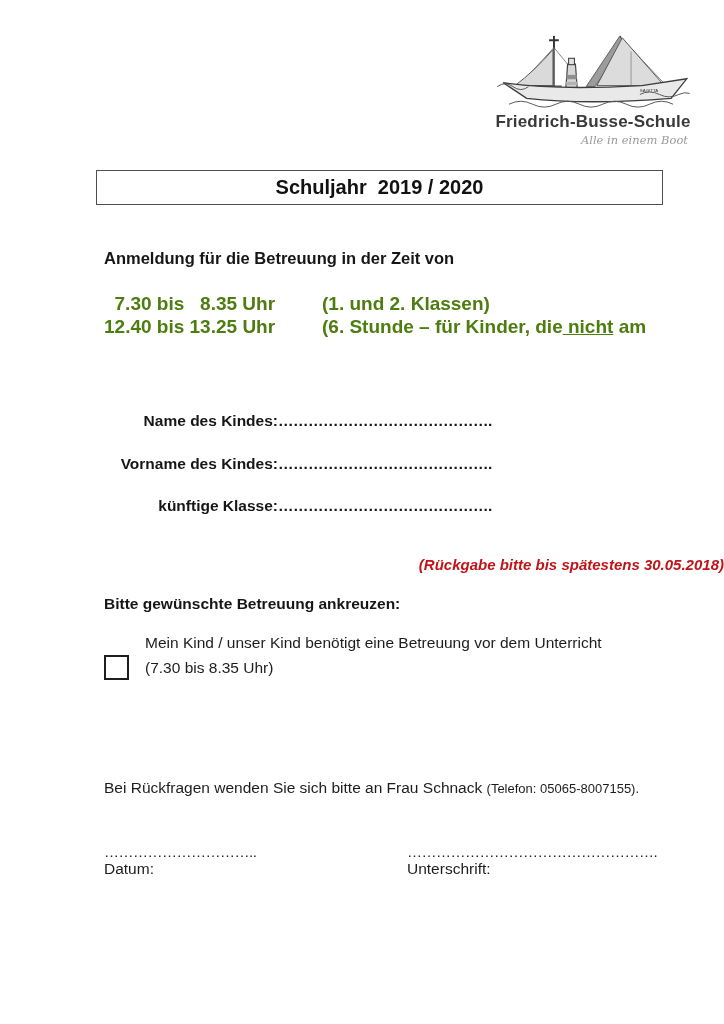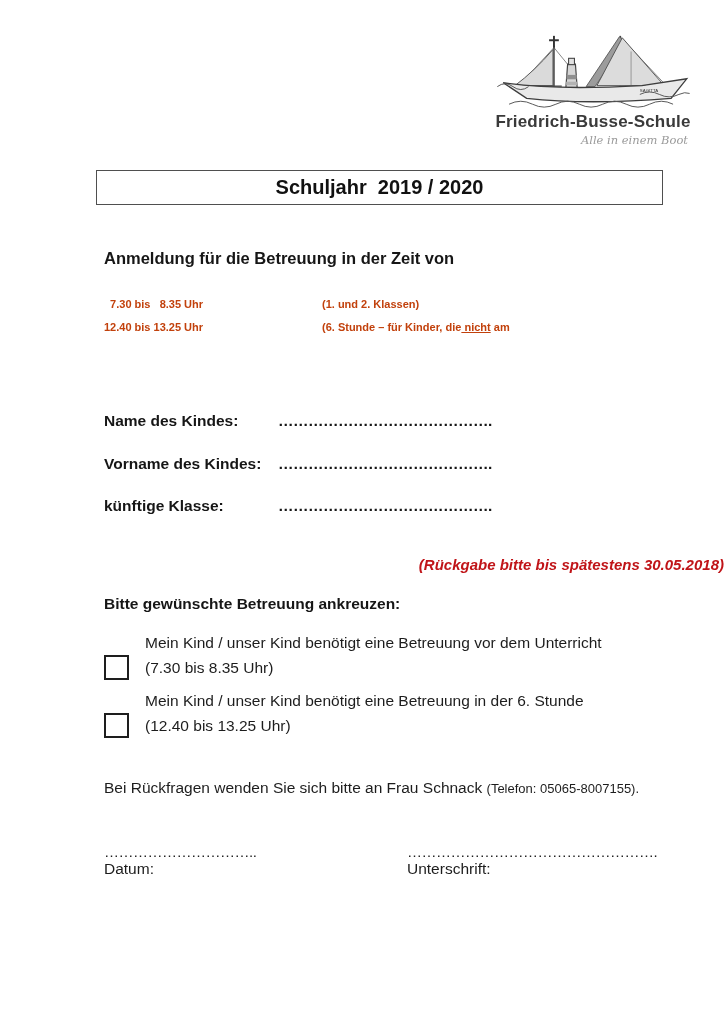--- a/index.html
+++ b/index.html
@@ -36,29 +36,29 @@
   }
   .title-box span{font-size:20px;font-weight:bold;color:#111;}
 
   
   .intro-heading{
     position:absolute;left:104px;top:249px;
     font-size:16.5px;font-weight:bold;color:#161616;
   }
 
   
-  .times{position:absolute;left:104px;top:293px;font-size:11px;font-weight:bold;line-height:22.5px;color:#c2410c;}
+  .times{position:absolute;left:104px;top:293px;font-size:19px;font-weight:bold;line-height:22.5px;color:#4d7c0f;}
   .times-row{display:flex;}
   .t-col1{width:218px;flex:0 0 auto;}
   .t-col2 .u{text-decoration:underline;}
   .t-cont{padding-left:75px;}
 
   
   .fields{position:absolute;left:104px;top:412px;font-size:15.5px;font-weight:bold;color:#161616;}
-  .field-row{display:flex;margin-bottom:23.5px;height:19px;}
+  .field-row{display:flex;margin-bottom:23.5px;height:19px;text-align:right;}
   .field-label{width:174px;flex:0 0 auto;}
   .field-dots{letter-spacing:-0.5px;}
 
   
   .deadline{
     position:absolute;left:0;top:556px;width:724px;
     text-align:right;
     font-size:15px;font-weight:bold;font-style:italic;
     color:#c01418;
   }
@@ -169,27 +169,20 @@
   <div class="cb-heading">Bitte gewünschte Betreuung ankreuzen:</div>
 
   <div class="option option-1">
     <div class="checkbox"></div>
     <div class="option-text">
       <div>Mein Kind / unser Kind benötigt eine Betreuung vor dem Unterricht</div>
       <div>(7.30 bis 8.35 Uhr)</div>
     </div>
   </div>
 
-  <div class="option option-2">
-    <div class="checkbox"></div>
-    <div class="option-text">
-      <div>Mein Kind / unser Kind benötigt eine Betreuung in der 6. Stunde</div>
-      <div>(12.40 bis 13.25 Uhr)</div>
-    </div>
-  </div>
 
   <div class="contact">
     <span>Bei Rückfragen wenden Sie sich bitte an Frau Schnack</span>
     <span class="phone">(Telefon: 05065-8007155).</span>
   </div>
 
   <div class="signature">
     <div class="sig-col-left">
       <div class="sig-dots">…………………………..</div>
       <div class="sig-label">Datum:</div>

